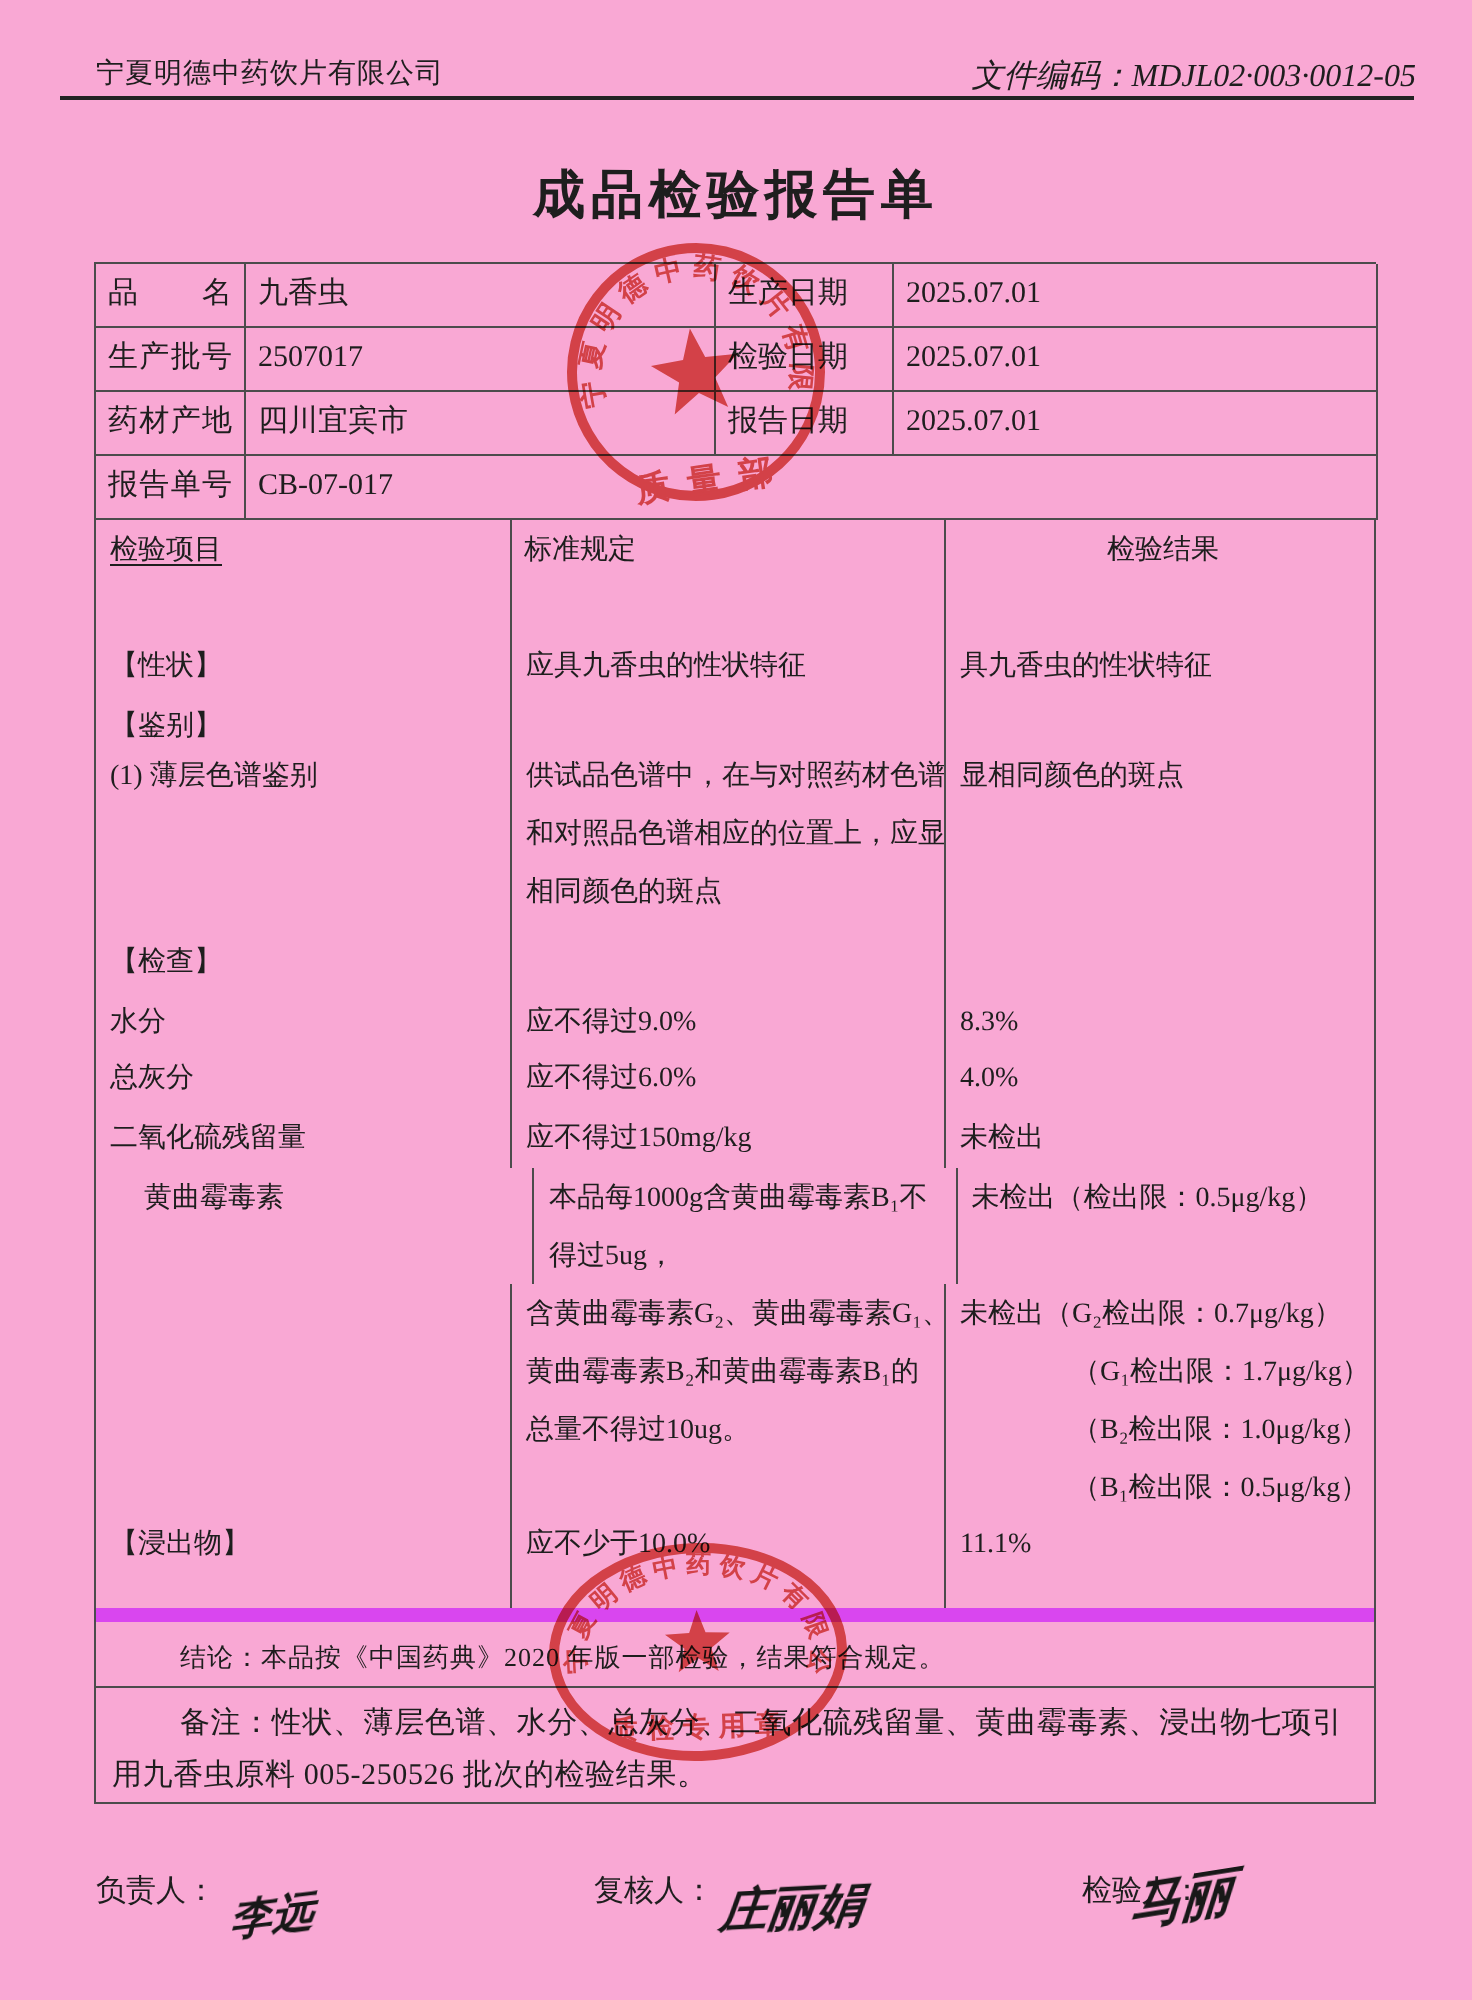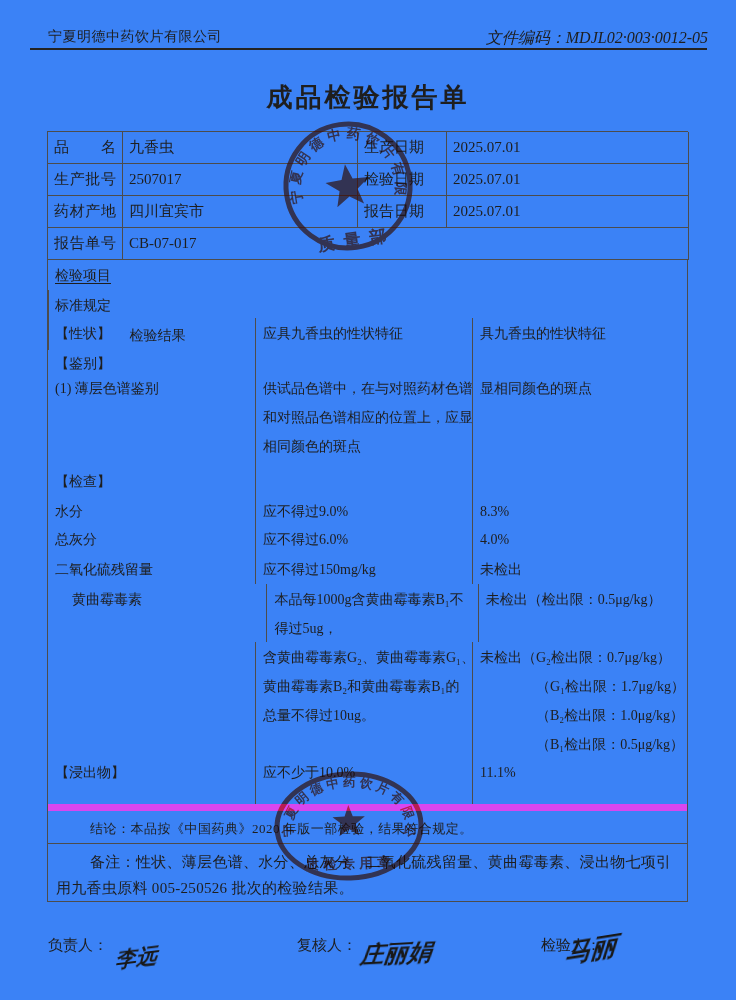--- a/index.html
+++ b/index.html
@@ -1,17 +1,17 @@
 <!DOCTYPE html>
 <html><head>
 <meta charset="utf-8">
 <style>
   html,body{margin:0;padding:0;}
   body{width:736px;height:1000px;background:#ffffff;font-family:"Liberation Serif","DejaVu Serif",serif;color:#1e1e1e;}
-  #page{position:relative;width:736px;height:1000px;overflow:hidden;background:#3b82f6;}
+  #page{position:relative;width:736px;height:1000px;overflow:hidden;background:#f9a8d4;}
 
   
   .hdr-company{position:absolute;left:48px;top:28px;font-size:14px;letter-spacing:.5px;}
   .hdr-code{position:absolute;right:28px;top:28px;font-size:16px;font-style:italic;}
   .hdr-rule{position:absolute;left:30px;top:48px;width:677px;height:2px;background:#232323;}
 
   
   .doc-title{position:absolute;left:0;right:0;top:80px;text-align:center;font-size:26px;font-weight:bold;letter-spacing:3px;}
 
   
@@ -25,21 +25,21 @@
 
   
   #lower{border-left:1px solid #4c4c4c;border-right:1px solid #4c4c4c;border-bottom:1px solid #4c4c4c;box-sizing:border-box;width:641px;}
   .main-row{display:flex;}
   .mc{box-sizing:border-box;font-size:14px;}
   .mc1{width:207px;padding:1px 4px 0 7px;}
   .mc2{width:217px;border-left:1px solid #4c4c4c;padding:1px 4px 0 7px;}
   .mc3{width:215px;border-left:1px solid #4c4c4c;padding:1px 4px 0 7px;}
   .line{line-height:29px;white-space:nowrap;}
   .indent{padding-left:56px;}
-  .hdr-row{height:58px;flex-direction:column;}
+  .hdr-row{height:58px;}
   .col-hdr{line-height:29px;}
   .item-hdr{text-decoration:underline;text-underline-offset:3px;}
   .std-hdr{padding-left:6px;}
   .res-hdr{text-align:center;}
 
   .conclusion-row{border-top:7px solid #d946ef;height:39px;box-sizing:border-box;font-size:13px;padding:9px 10px 0 8px;text-indent:34px;letter-spacing:.5px;}
   .remark-row{border-top:1px solid #4c4c4c;height:58px;box-sizing:border-box;font-size:15px;padding:5px 8px 0 8px;text-indent:34px;line-height:26px;letter-spacing:.3px;}
 
   
   .sig-label{position:absolute;font-size:15px;}

